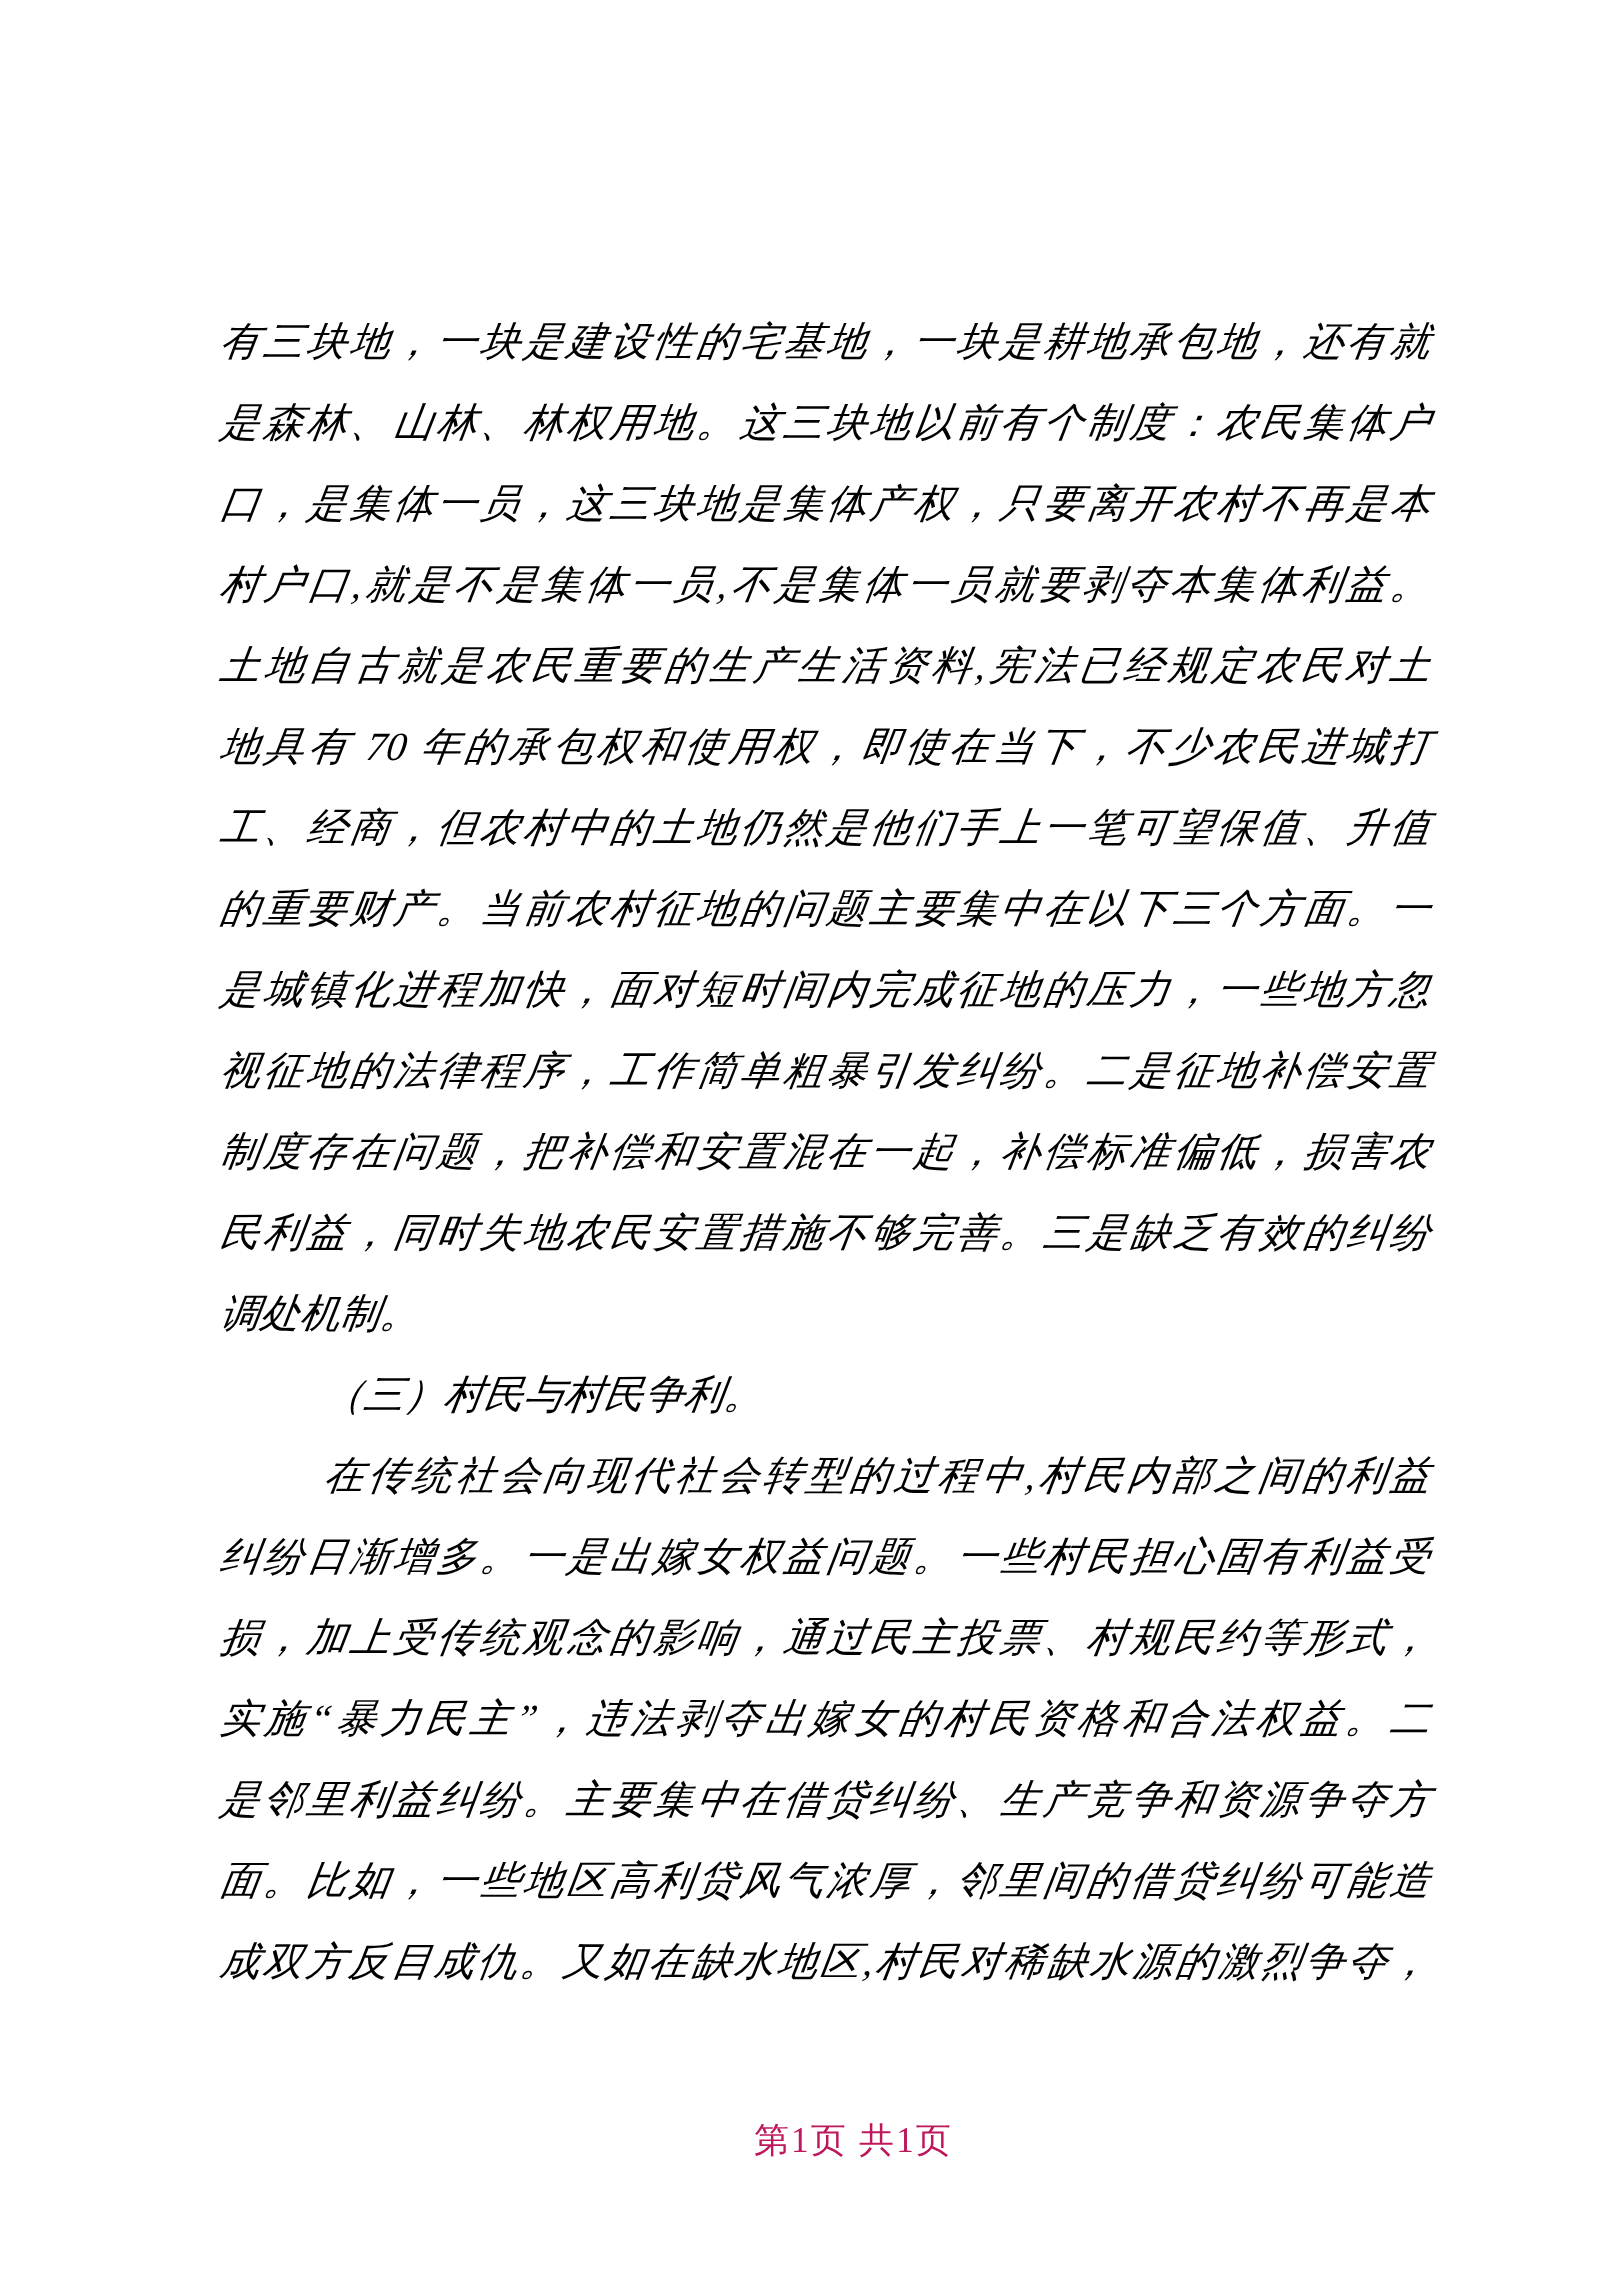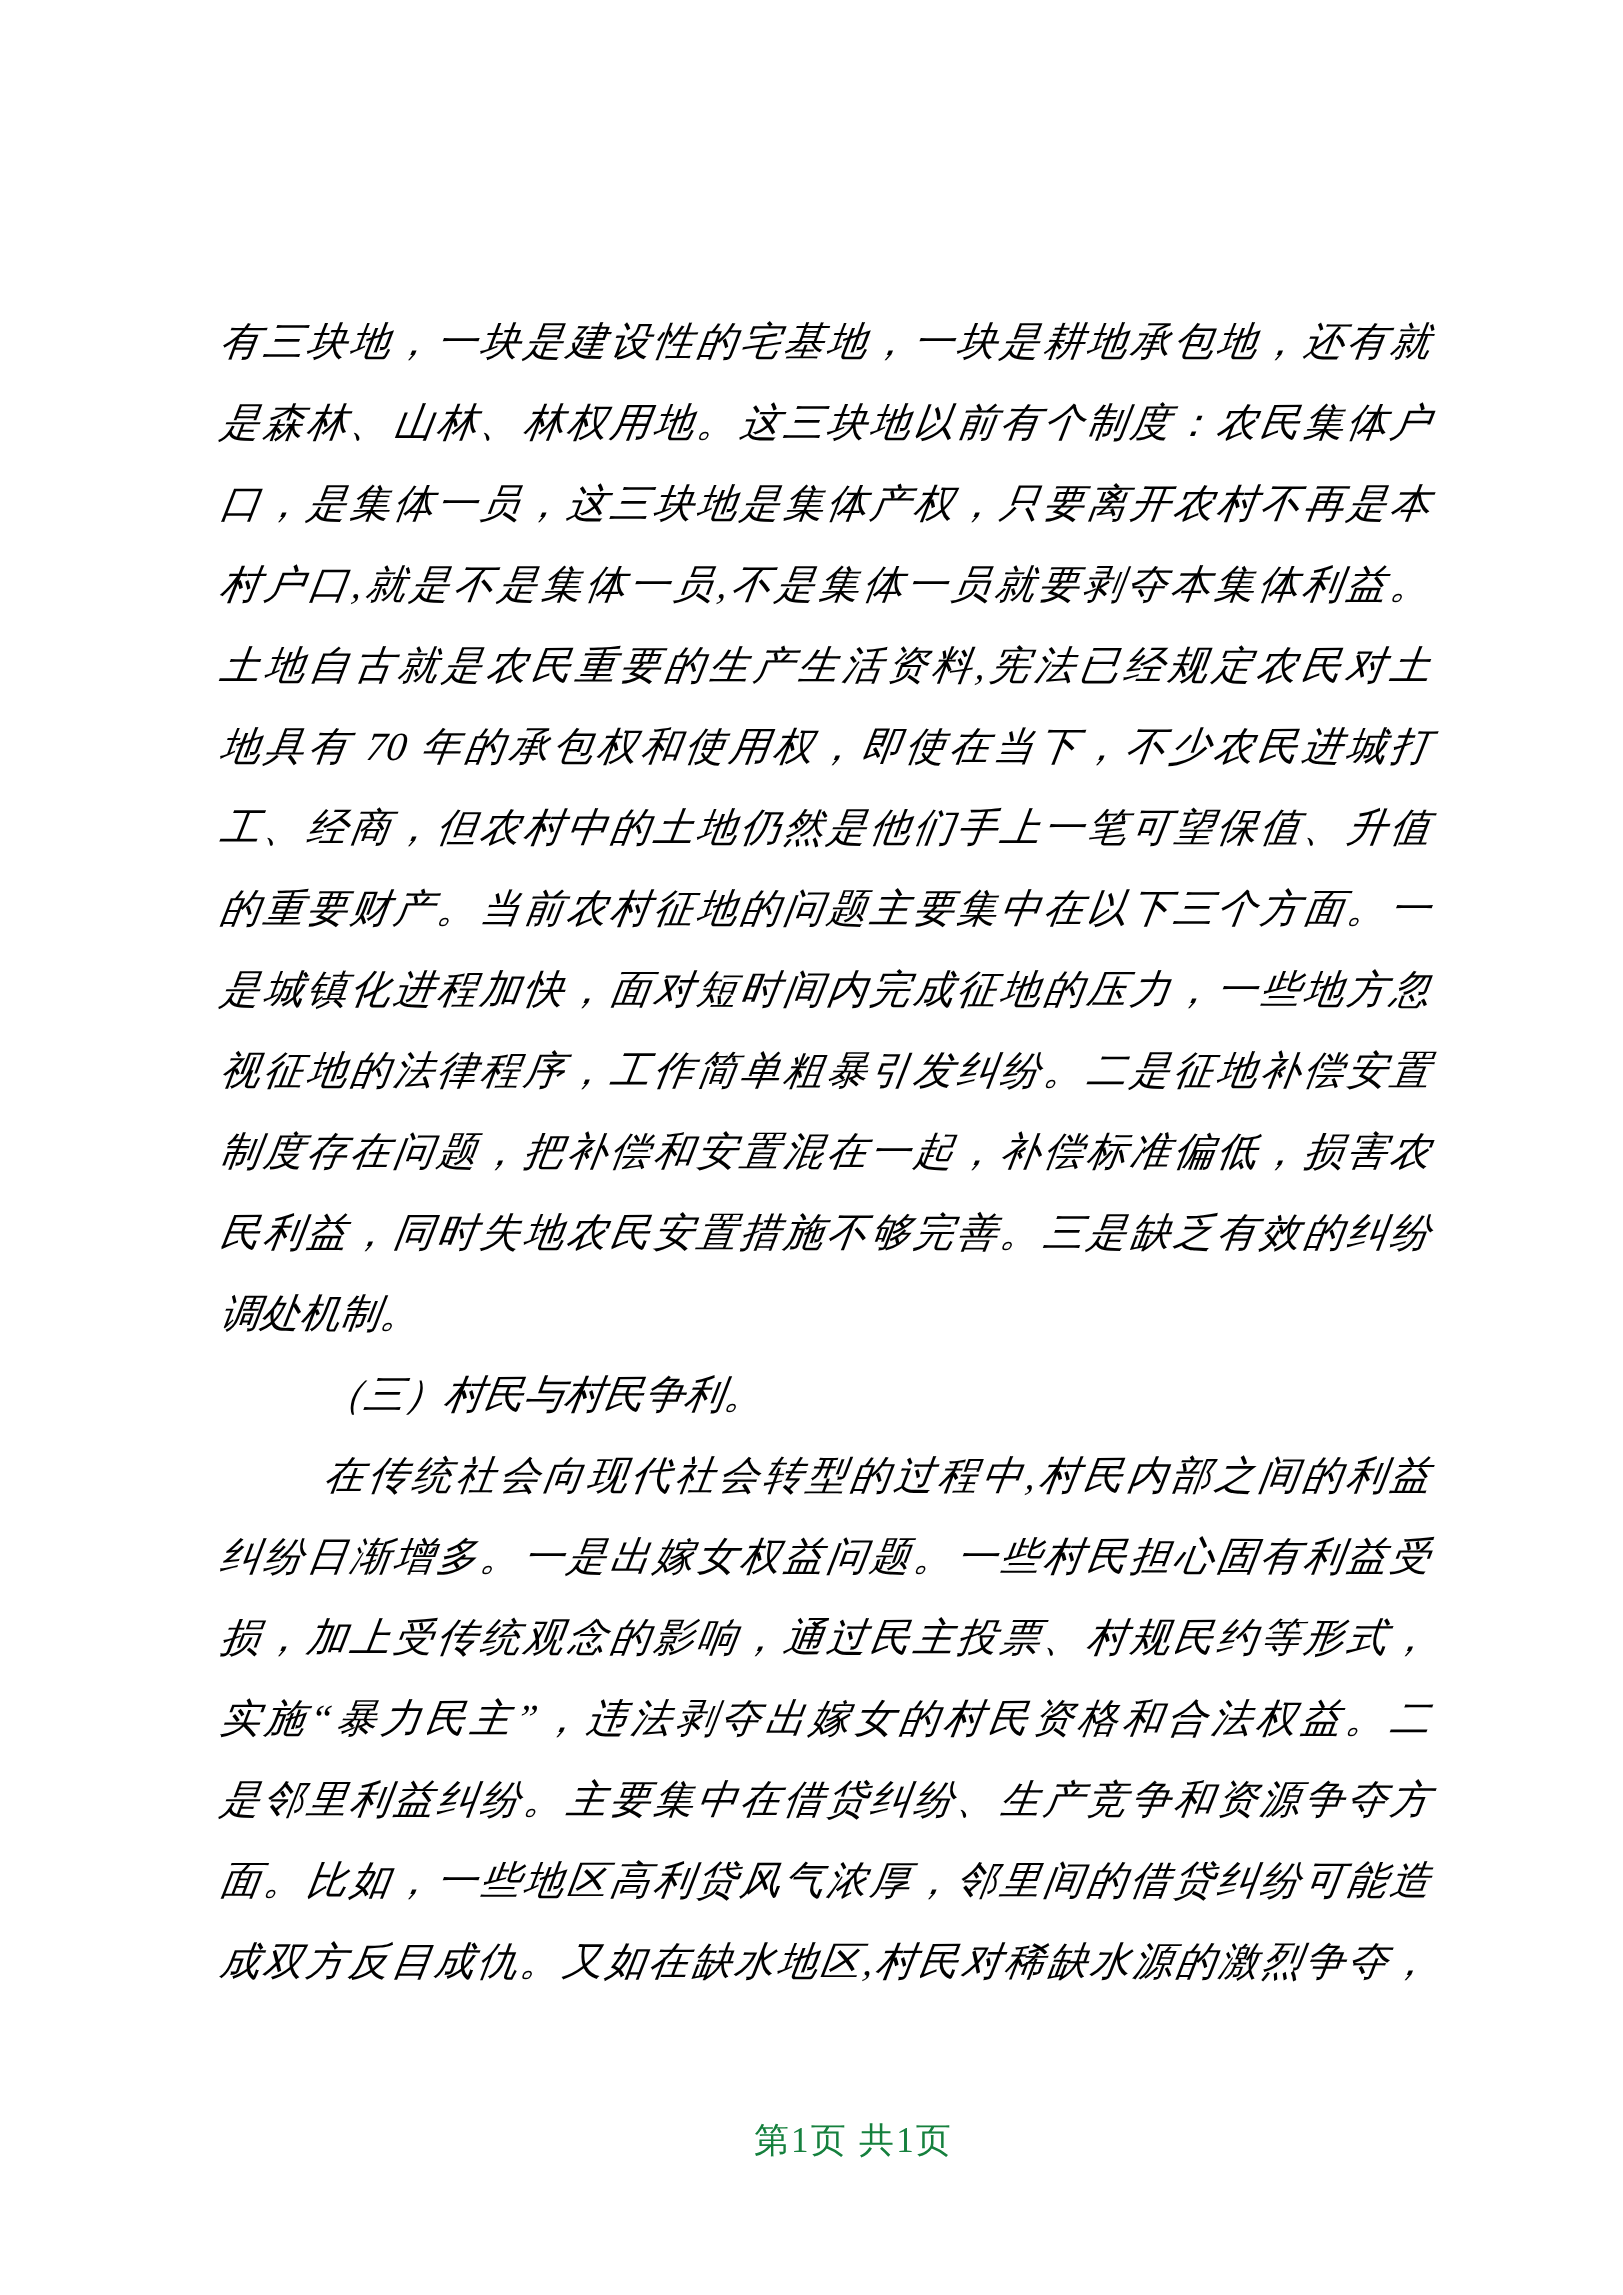--- a/index.html
+++ b/index.html
@@ -42,21 +42,21 @@
     position: absolute;
     left: 0;
     right: 0;
     top: 2117px;
     padding-left: 84px;
     text-align: center;
     font-family: "Liberation Serif", "DejaVu Serif", serif;
     font-style: normal;
     font-size: 35px;
     letter-spacing: 2.2px;
-    color: #15803d;
+    color: #be185d;
   }
 </style>
 </head>
 <body>
 
 <div class="page">
   <div class="body-text" id="body-text">
       <div class="line justify">有三块地，一块是建设性的宅基地，一块是耕地承包地，还有就</div>
       <div class="line justify">是森林、山林、林权用地。这三块地以前有个制度：农民集体户</div>
       <div class="line justify">口，是集体一员，这三块地是集体产权，只要离开农村不再是本</div>

